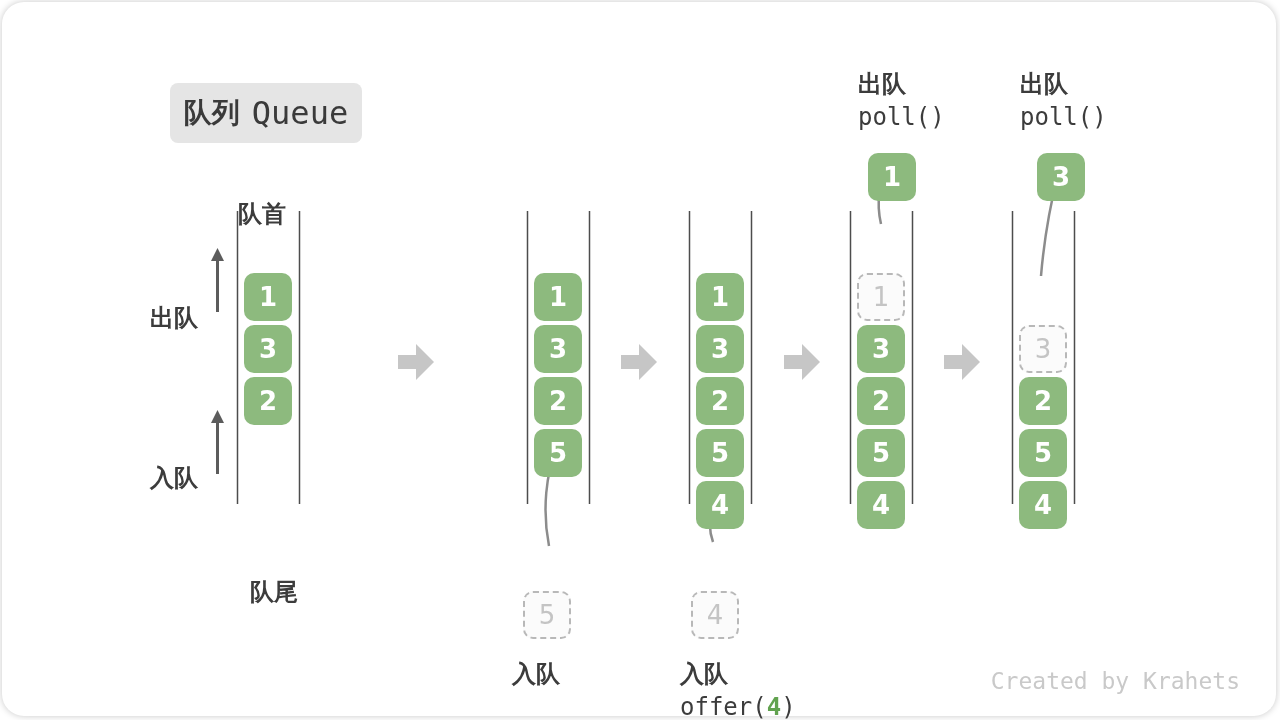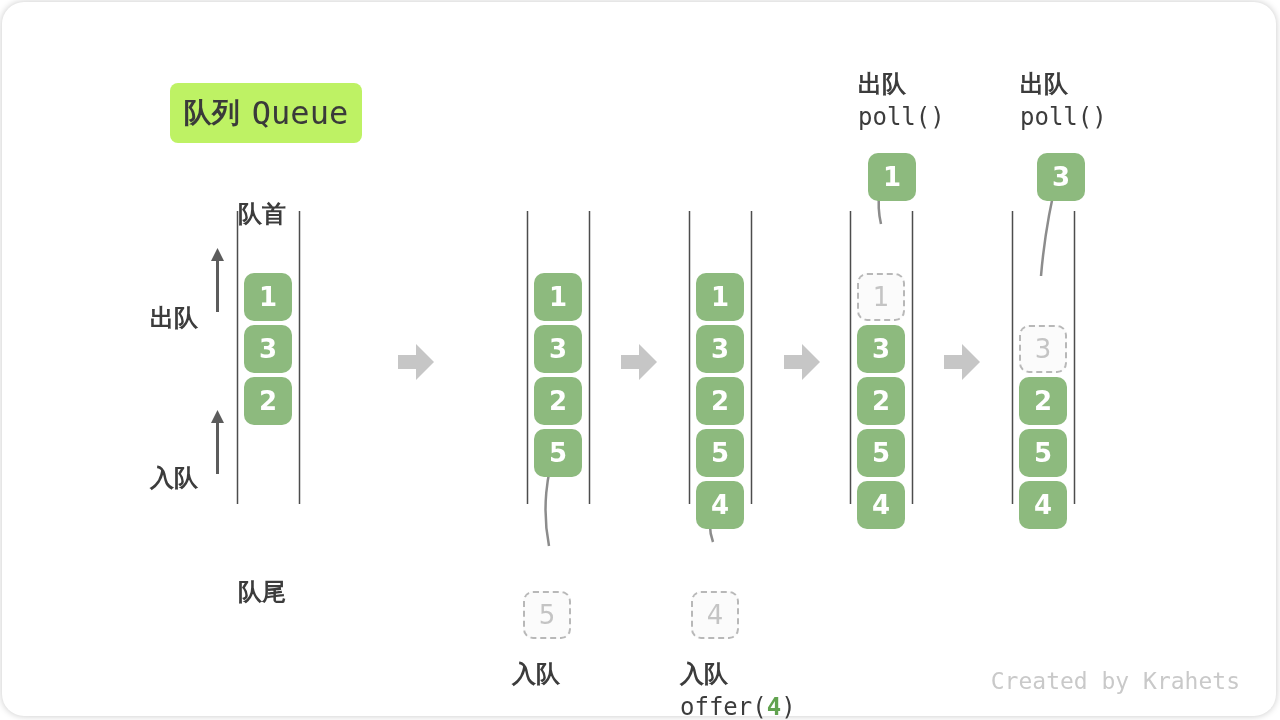--- a/index.html
+++ b/index.html
@@ -1,19 +1,19 @@
 <!DOCTYPE html>
 <html><head>
 <meta charset="utf-8">
 <style>
   html,body{margin:0;padding:0;background:#fff;}
   .stage{position:relative;width:1280px;height:720px;font-family:"DejaVu Sans","Liberation Sans",sans-serif;color:#3c3c3c;overflow:hidden;background:#fff;}
   .card{position:absolute;left:2px;top:2px;width:1274px;height:714px;background:#ffffff;border-radius:22px;box-shadow:0 0 7px rgba(0,0,0,0.22);}
   .abs{position:absolute;margin-top:40px;}
-  .badge{display:flex;align-items:center;justify-content:center;gap:12px;background:#bef264;border-radius:8px;}
+  .badge{display:flex;align-items:center;justify-content:center;gap:12px;background:#e5e5e5;border-radius:8px;}
   .badge .zh{font-weight:bold;font-size:28px;color:#3a3a3a;}
   .badge .en{font-family:"DejaVu Sans Mono","Liberation Mono",monospace;font-size:32px;color:#3a3a3a;}
   .cjk-label{font-size:24px;font-weight:bold;color:#3c3c3c;white-space:nowrap;}
   .box{width:48px;height:48px;border-radius:10px;background:#8dba7e;color:#fff;font-size:26px;font-weight:bold;display:flex;align-items:center;justify-content:center;}
   .box.dashed{background:#fbfbfb;border:2px dashed #b8b8b8;color:#c4c4c4;width:44px;height:44px;font-weight:normal;}
   .oplabel{line-height:33px;font-size:24px;white-space:nowrap;}
   .oplabel .cjk{font-weight:bold;}
   .code{font-family:"DejaVu Sans Mono","Liberation Mono",monospace;font-size:24px;}
   .code .green{color:#61a24f;font-weight:bold;}
   .watermark{font-family:"DejaVu Sans Mono","Liberation Mono",monospace;font-size:23px;color:#c9c9c9;}
@@ -66,21 +66,21 @@
       <path d="M1041,276 C1044,240 1050,206 1058,174" marker-end="url(#ah)"></path>
     </g>
   </svg>
 
   <div class="abs badge" style="left:170px;top:43px;width:192px;height:60px;">
     <span class="zh">队列</span>
     <span class="en">Queue</span>
   </div>
 
   <div class="abs cjk-label" style="left:238px;top:158px;">队首</div>
-  <div class="abs cjk-label" style="left:238px;top:536px;">队尾</div>
+  <div class="abs cjk-label" style="left:250px;top:536px;">队尾</div>
 
   <div class="abs cjk-label" style="left:150px;top:262px;">出队</div>
   <div class="abs cjk-label" style="left:150px;top:422px;">入队</div>
 
   <div class="abs box" style="left:244px;top:233px;">1</div>
   <div class="abs box" style="left:244px;top:285px;">3</div>
   <div class="abs box" style="left:244px;top:337px;">2</div>
 
   <div class="abs box" style="left:534px;top:233px;">1</div>
   <div class="abs box" style="left:534px;top:285px;">3</div>

